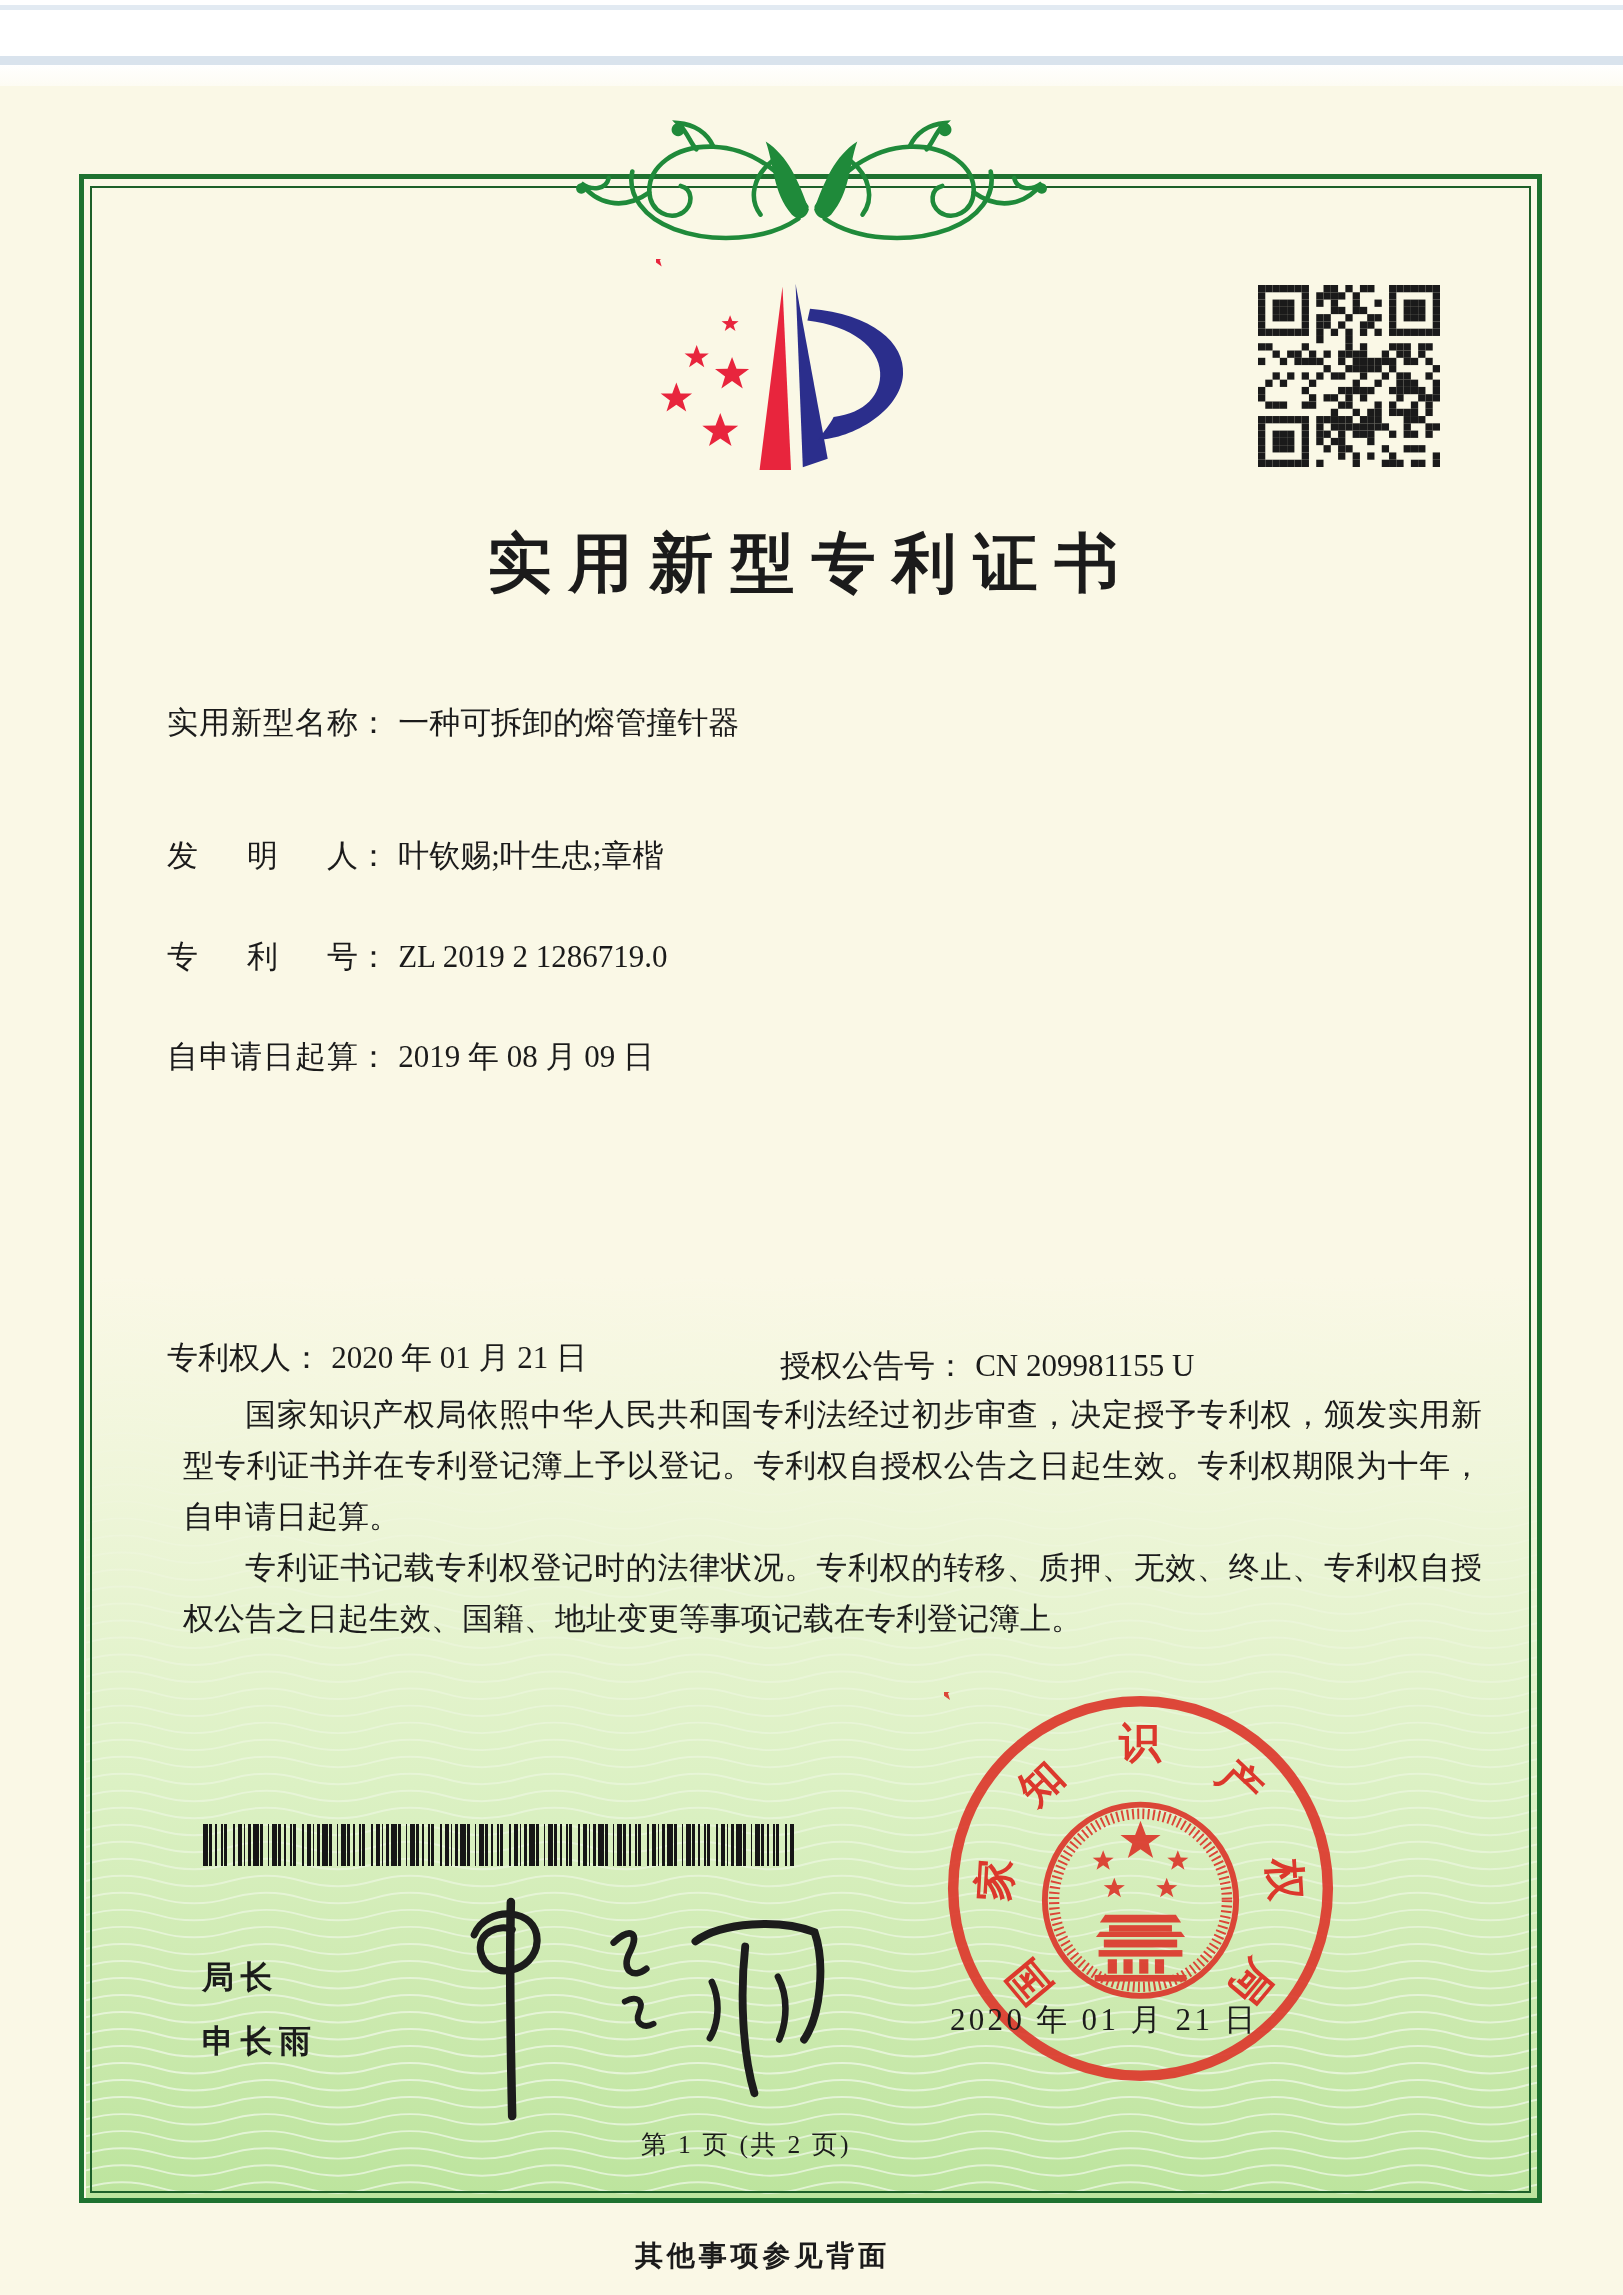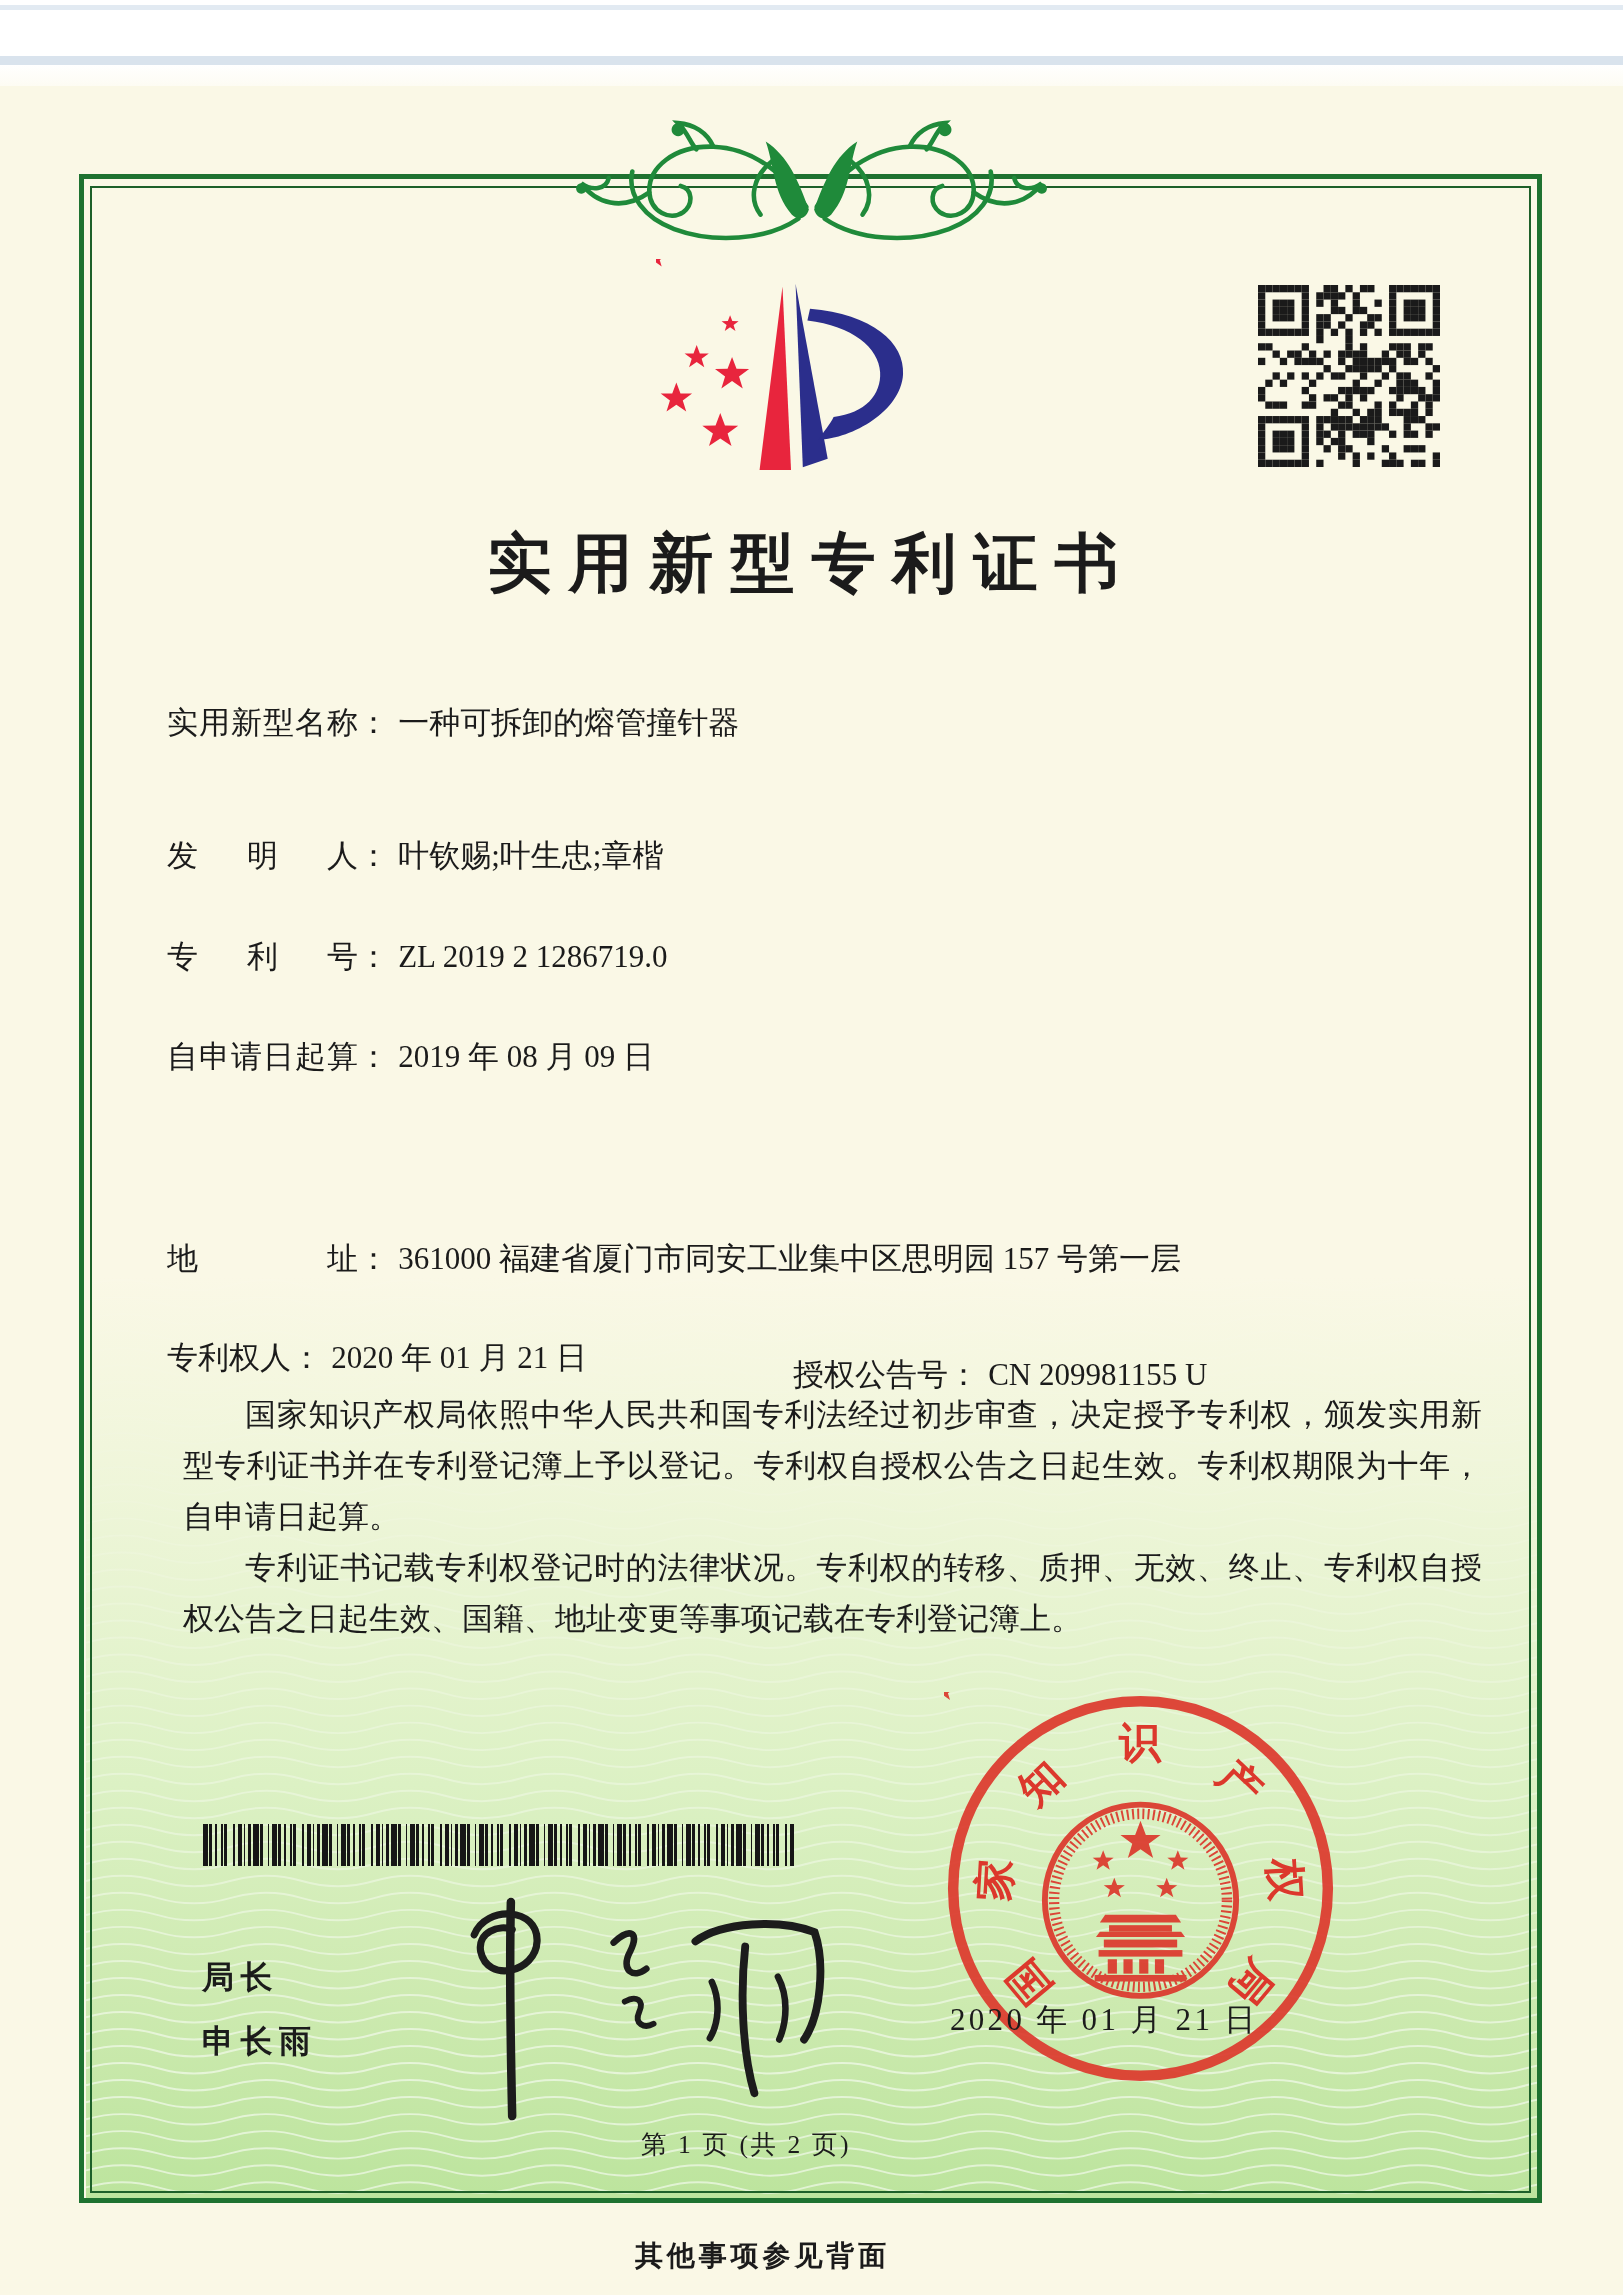--- a/index.html
+++ b/index.html
@@ -14,21 +14,21 @@
   #waves{position:absolute;left:86px;top:1276px;}
   .ornament{position:absolute;left:563px;top:117px;width:497px;height:128px;}
   .cert-no{position:absolute;left:134px;top:293px;font-size:31px;letter-spacing:7.9px;}
   .logo{position:absolute;left:656px;top:259px;width:253px;height:228px;}
   .qr{position:absolute;left:1258px;top:285px;width:182px;height:182px;}
   .title{position:absolute;left:0;top:520px;width:1623px;text-align:center;
          font-size:64px;font-weight:700;letter-spacing:17px;}
   .row{position:absolute;left:167px;width:1309px;font-size:31px;white-space:nowrap;}
   .lbl{display:inline-block;width:191px;text-align:justify;text-align-last:justify;vertical-align:bottom;}
   .colon{display:inline-block;margin-right:9.2px;}
-  .grant2{position:absolute;left:613px;top:17px;white-space:nowrap;margin-left:13px;}
+  .grant2{position:absolute;left:613px;top:8px;white-space:nowrap;}
   .paras{position:absolute;left:183px;top:1389px;width:1299px;font-size:31px;line-height:51px;text-align:justify;}
   .paras p{margin:0;text-indent:2em;}
   .barcode{position:absolute;left:203px;top:1824px;width:592px;height:42px;display:flex;align-items:stretch;overflow:hidden;}
   .barcode div{flex:none;height:100%;}
   .signer{position:absolute;left:202px;font-size:32px;font-weight:700;letter-spacing:6.5px;
           font-family:"Liberation Sans","DejaVu Sans",sans-serif;}
   .signer-title{top:1956px;} .signer-name{top:2020px;}
   .signature{position:absolute;left:414px;top:1864px;width:432px;height:262px;}
   .seal{position:absolute;left:944px;top:1692px;width:393px;height:393px;}
   .seal-chars{position:absolute;left:944px;top:1692px;width:393px;height:393px;}
@@ -456,23 +456,20 @@
   </div>
   <div class="row" style="top:835px">
     <span class="lbl">发明人</span><span class="colon">：</span><span>叶钦赐;叶生忠;章楷</span>
   </div>
   <div class="row" style="top:936px">
     <span class="lbl">专利号</span><span class="colon">：</span><span>ZL 2019 2 1286719.0</span>
   </div>
   <div class="row" style="top:1036px">
     <span class="lbl">自申请日起算</span><span class="colon">：</span><span>2019 年 08 月 09 日</span>
   </div>
-  <div class="row" style="top:1238px">
-    <span class="lbl">地址</span><span class="colon">：</span><span>361000 福建省厦门市同安工业集中区思明园 157 号第一层</span>
-  </div>
   <div class="row" style="top:1337px">
     <span>专利权人</span><span class="colon">：</span><span>2020 年 01 月 21 日</span>
     <span class="grant2">
       <span>授权公告号</span><span class="colon">：</span><span>CN 209981155 U</span>
     </span>
   </div>
 
   <div class="paras">
     <p>国家知识产权局依照中华人民共和国专利法经过初步审查，决定授予专利权，颁发实用新型专利证书并在专利登记簿上予以登记。专利权自授权公告之日起生效。专利权期限为十年，自申请日起算。</p>
     <p>专利证书记载专利权登记时的法律状况。专利权的转移、质押、无效、终止、专利权自授权公告之日起生效、国籍、地址变更等事项记载在专利登记簿上。</p>

